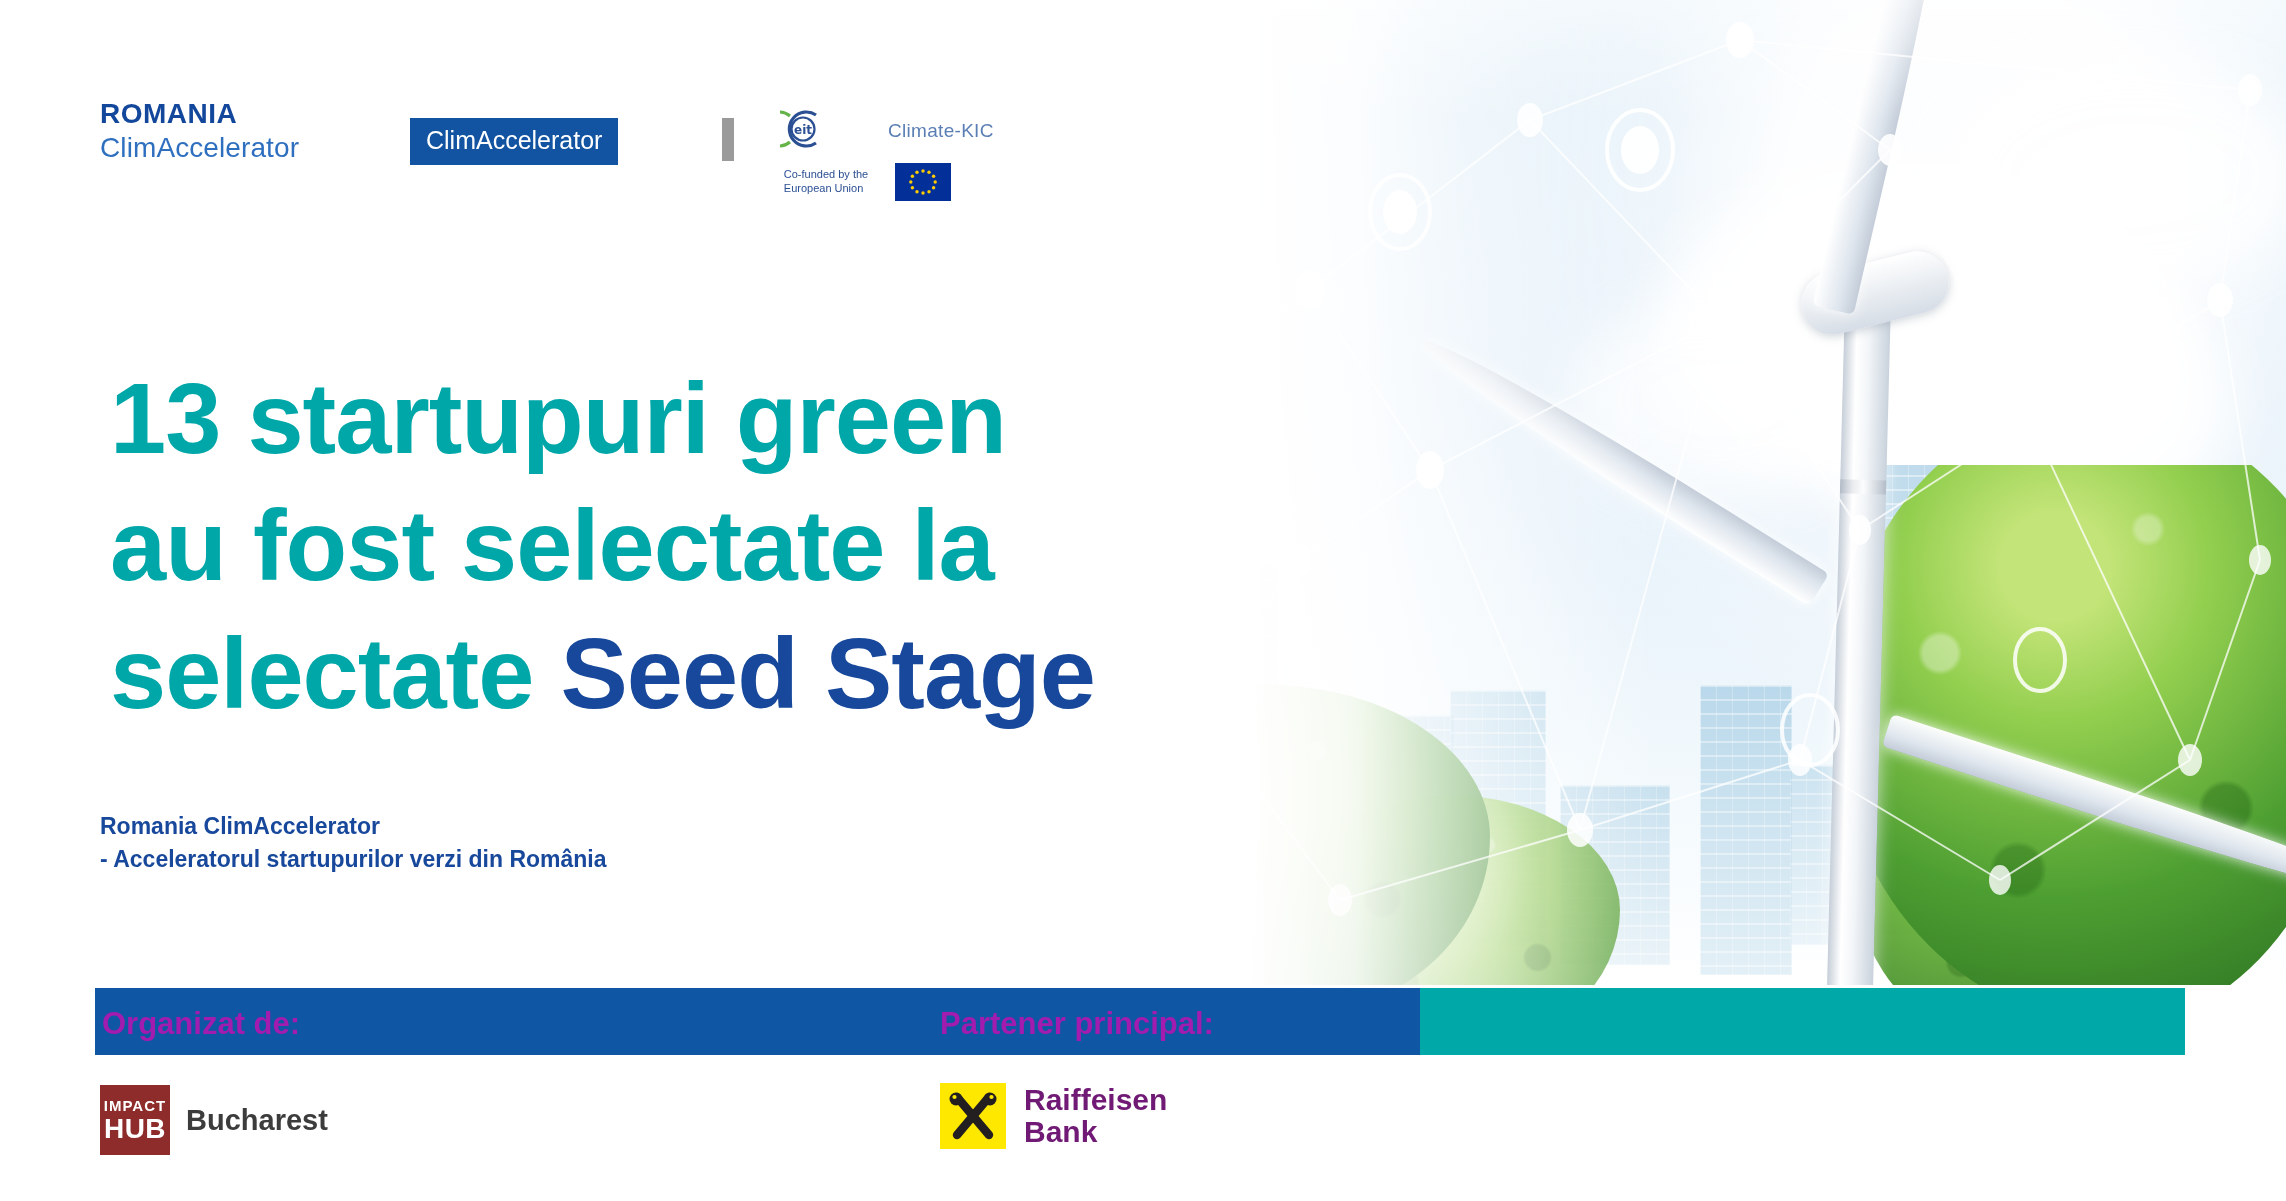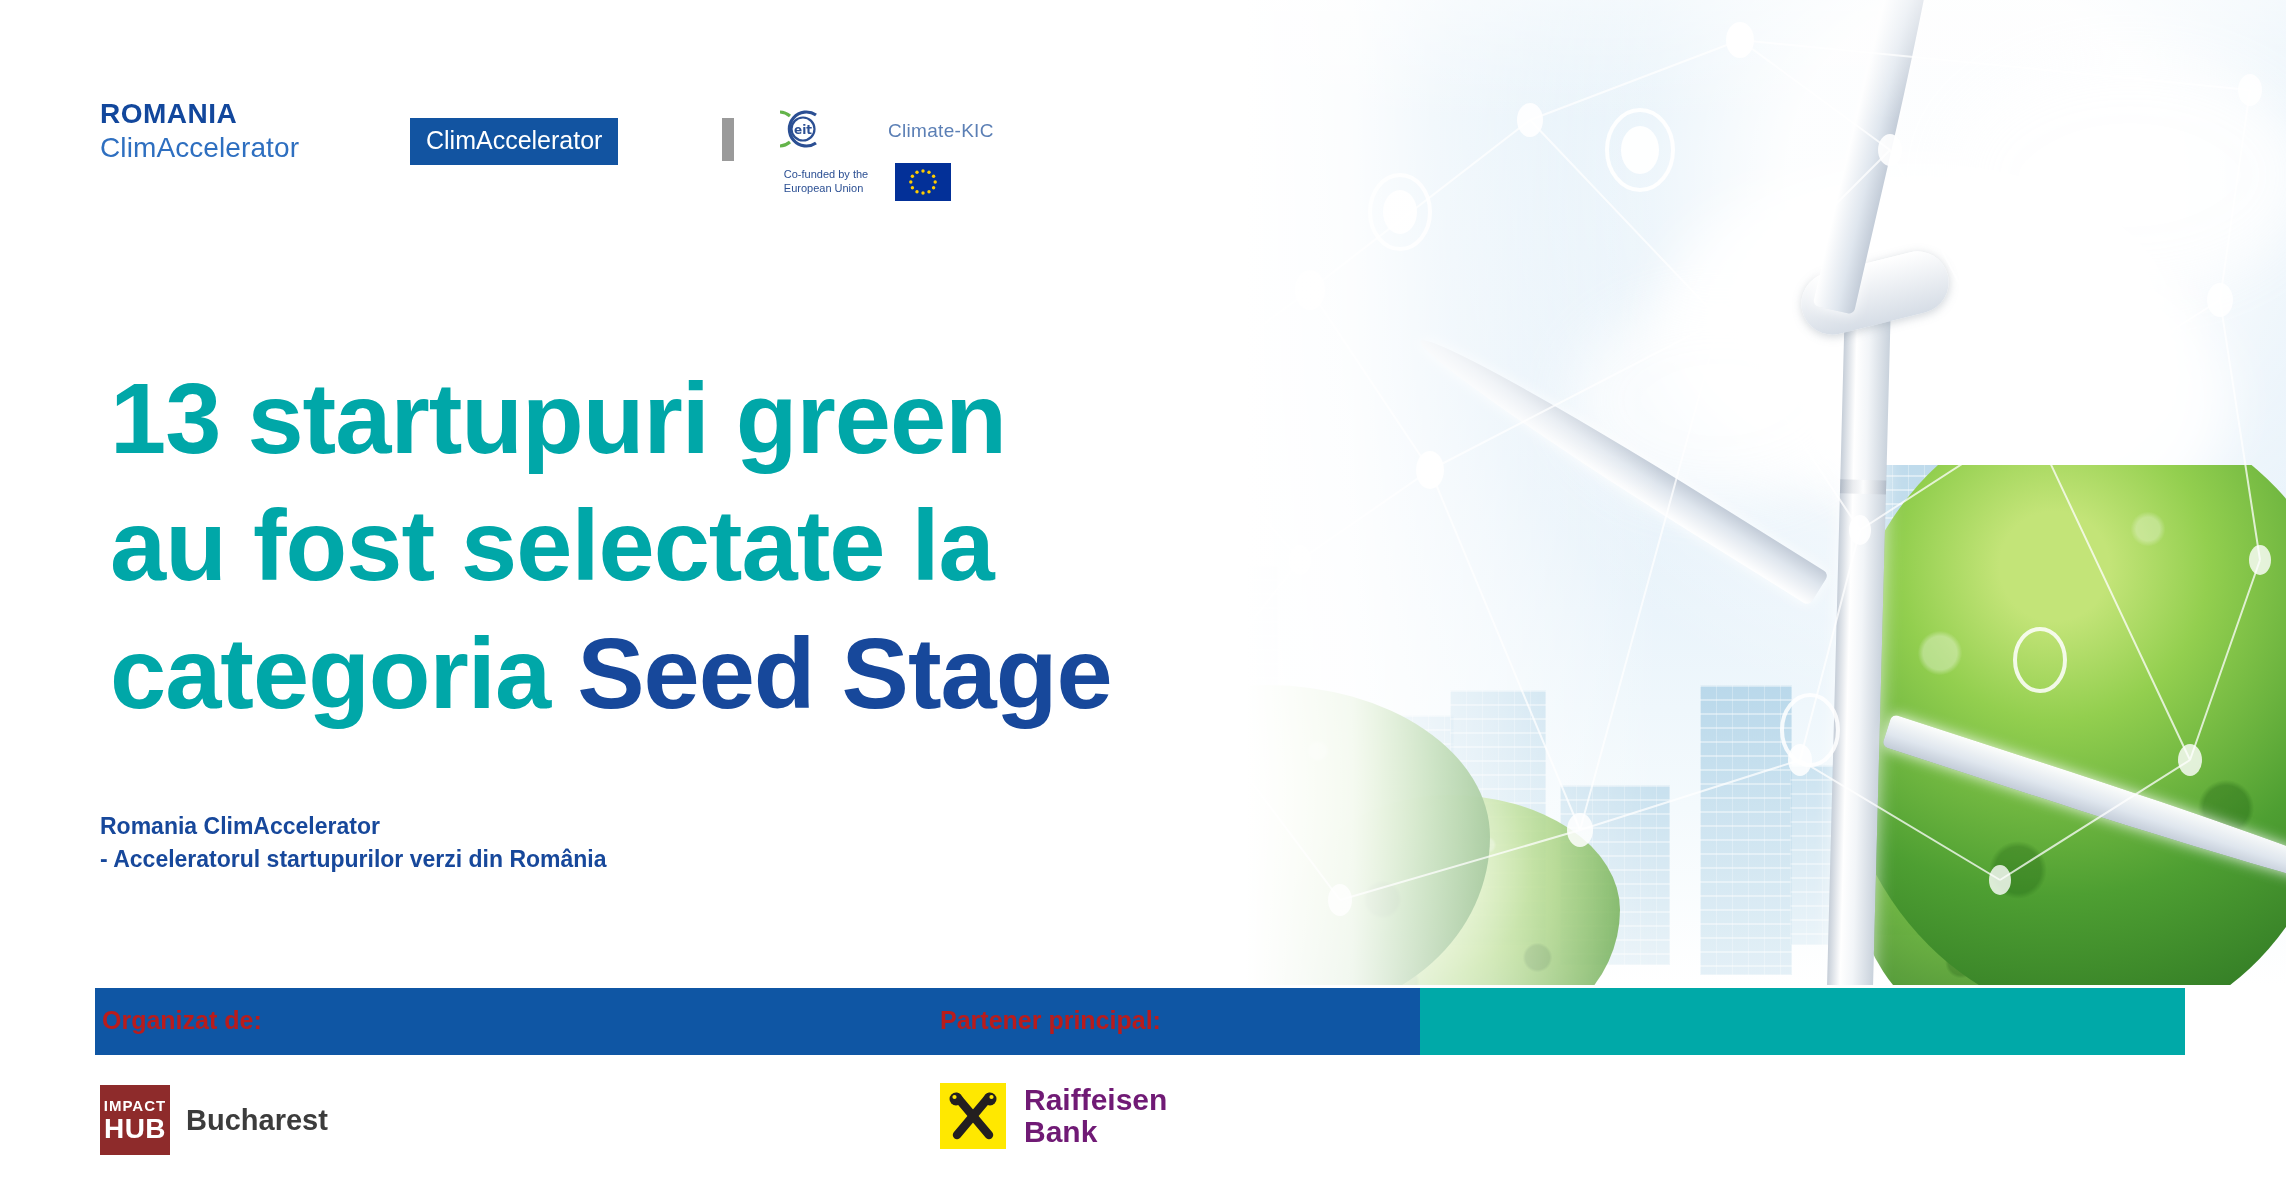--- a/index.html
+++ b/index.html
@@ -176,21 +176,21 @@
   
   #bar-blue{
     position:absolute;left:95px;top:988px;width:1325px;height:67px;
     background:#0f56a4;
   }
   #bar-teal{
     position:absolute;left:1420px;top:988px;width:765px;height:67px;
     background:#00a9a8;
   }
   .bar-label{
-    position:absolute;top:1006px;color:#b91c1c;font-size:25px;font-weight:bold;
+    position:absolute;top:1006px;color:#a21caf;font-size:31px;font-weight:bold;
   }
   #label-organizat{left:102px;}
   #label-partener{left:940px;}
 
   
   #footer-logos{position:absolute;left:0;top:1075px;height:90px;width:100%;}
   .ih-wrap{position:absolute;left:100px;top:10px;display:flex;align-items:center;gap:16px;}
   .ih-mark{
     width:70px;height:70px;background:#8e2b2b;color:#ffffff;
     display:flex;flex-direction:column;align-items:center;justify-content:center;
@@ -333,21 +333,21 @@
             </g>
           </svg>
         </div>
       </div>
     </div>
   </div>
 
   <div id="headline">
     <div class="hl-line teal">13 startupuri green</div>
     <div class="hl-line teal">au fost selectate la</div>
-    <div class="hl-line"><span class="teal">categoria </span><span class="navy">Seed Stage</span></div>
+    <div class="hl-line"><span class="teal">selectate </span><span class="navy">Seed Stage</span></div>
   </div>
 
   <div id="subtitle">
     <div>Romania ClimAccelerator</div>
     <div>- Acceleratorul startupurilor verzi din România</div>
   </div>
 
   <div id="bar-blue"></div>
   <div id="bar-teal"></div>
   <div class="bar-label" id="label-organizat">Organizat de:</div>

